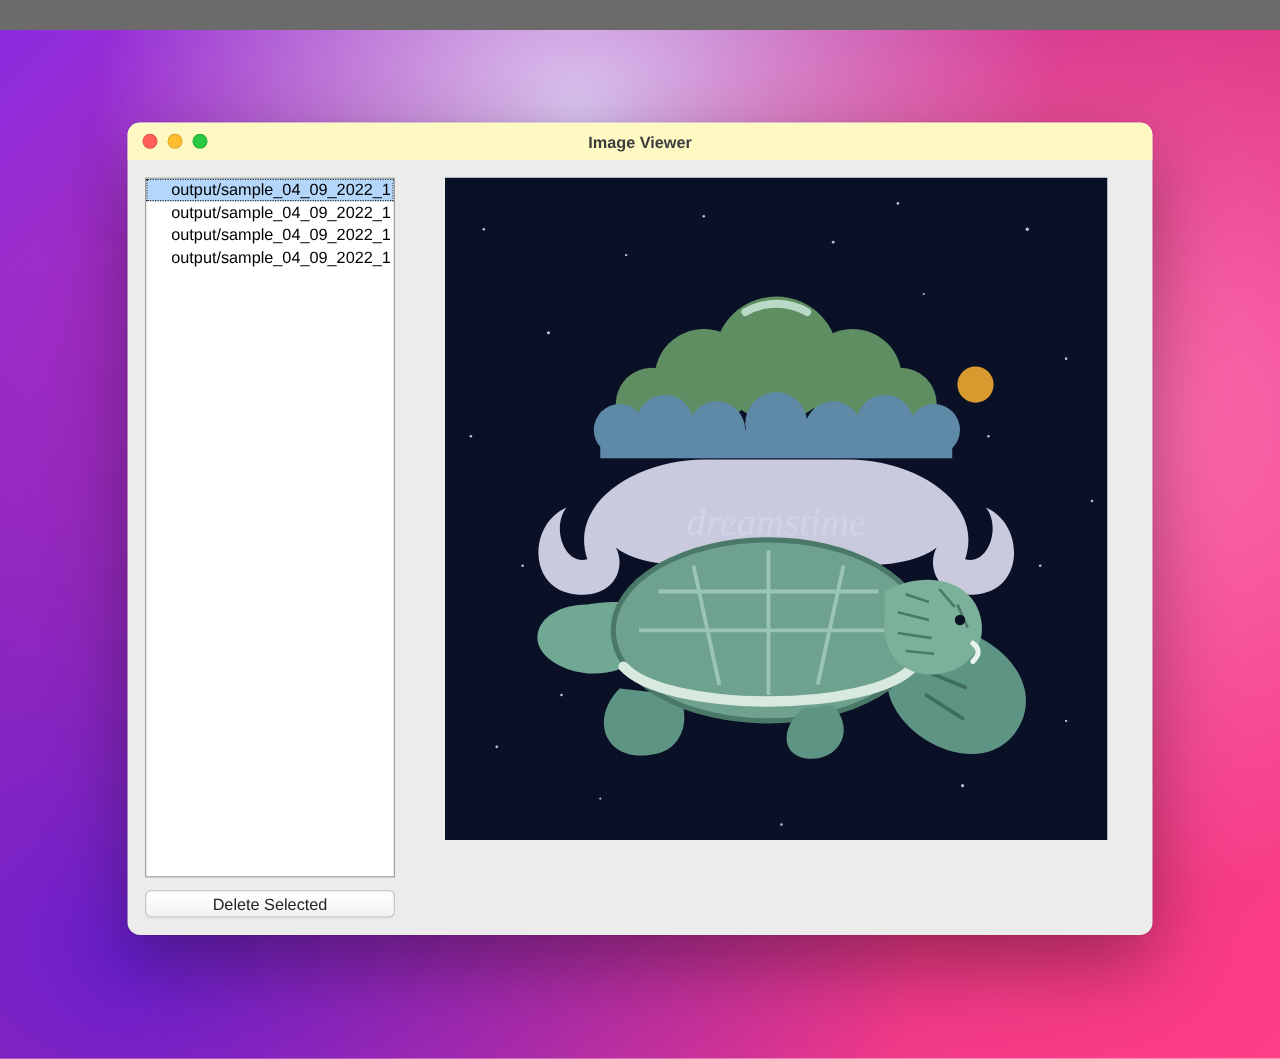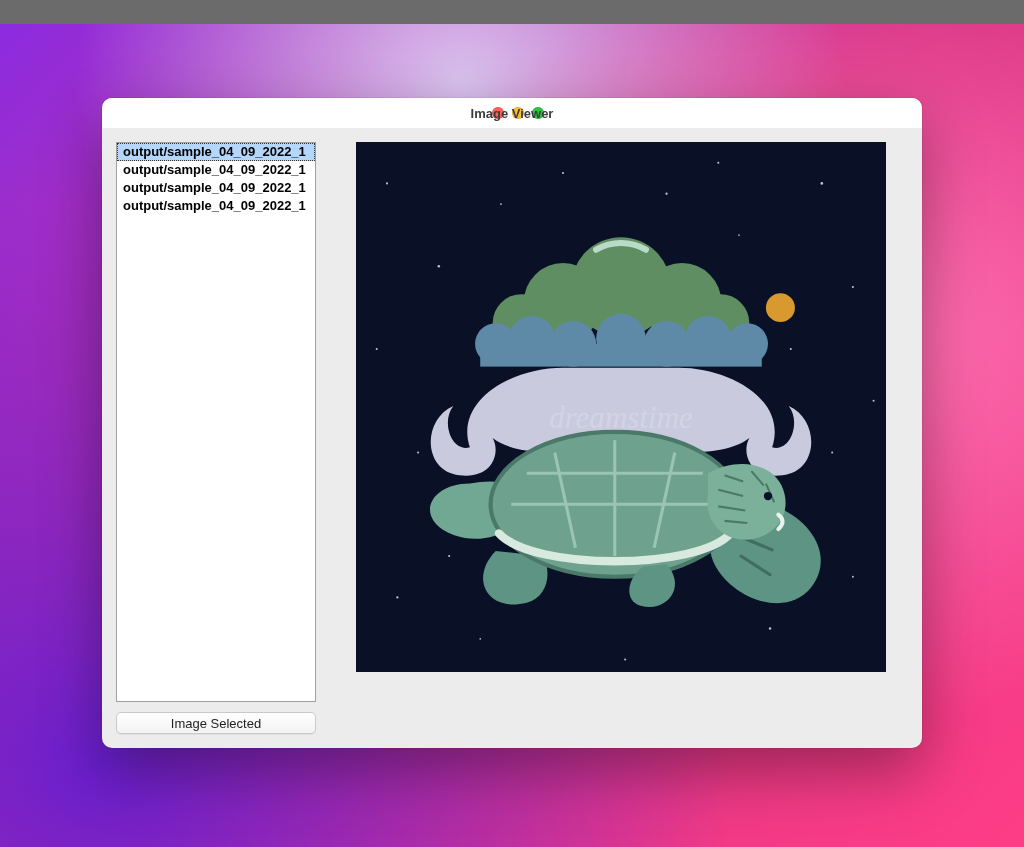--- a/index.html
+++ b/index.html
@@ -36,22 +36,21 @@
     flex-direction: column;
     overflow: hidden;
   }
 
   .titlebar {
     height: 30px;
     flex: 0 0 30px;
     display: flex;
     align-items: center;
     position: relative;
-    background: #ffffff;
-    justify-content: center;
+    background: #fef9c3;
   }
   .traffic-lights {
     display: flex;
     gap: 8px;
     margin-left: 12px;
   }
   .tl {
     width: 12px; height: 12px; border-radius: 50%;
     box-shadow: inset 0 0 0 0.5px rgba(0,0,0,0.2);
   }
@@ -86,27 +85,26 @@
   .listbox {
     flex: 1 1 auto;
     background: #ffffff;
     border: 1px solid #9f9f9f;
     overflow: hidden;
     font-size: 13px;
     line-height: 18px;
     color: #000;
   }
   .listbox .item {
-    padding: 0 6px;
+    padding: 0 20px;
     white-space: nowrap;
     overflow: hidden;
     text-overflow: clip;
     cursor: default;
     user-select: none;
-    font-weight: bold;
   }
   .listbox .item.selected {
     background: #b4d6fb;
     outline: 1px dotted #333;
     outline-offset: -1px;
   }
 
   .delete-btn {
     height: 22px;
     border-radius: 5px;
@@ -149,21 +147,21 @@
 
     <div class="content">
 
       <div class="left-col">
         <div class="listbox">
           <div class="item selected">output/sample_04_09_2022_1</div>
           <div class="item">output/sample_04_09_2022_1</div>
           <div class="item">output/sample_04_09_2022_1</div>
           <div class="item">output/sample_04_09_2022_1</div>
         </div>
-        <button class="delete-btn">Image Selected</button>
+        <button class="delete-btn">Delete Selected</button>
       </div>
 
       <div class="preview">
         <svg viewBox="0 0 512 512">
 
           <rect x="0" y="0" width="512" height="512" fill="#0a1026"></rect>
 
           <g fill="#cfd8e6" opacity="0.9">
             <circle cx="30" cy="40" r="1"></circle>
             <circle cx="80" cy="120" r="1.2"></circle>

